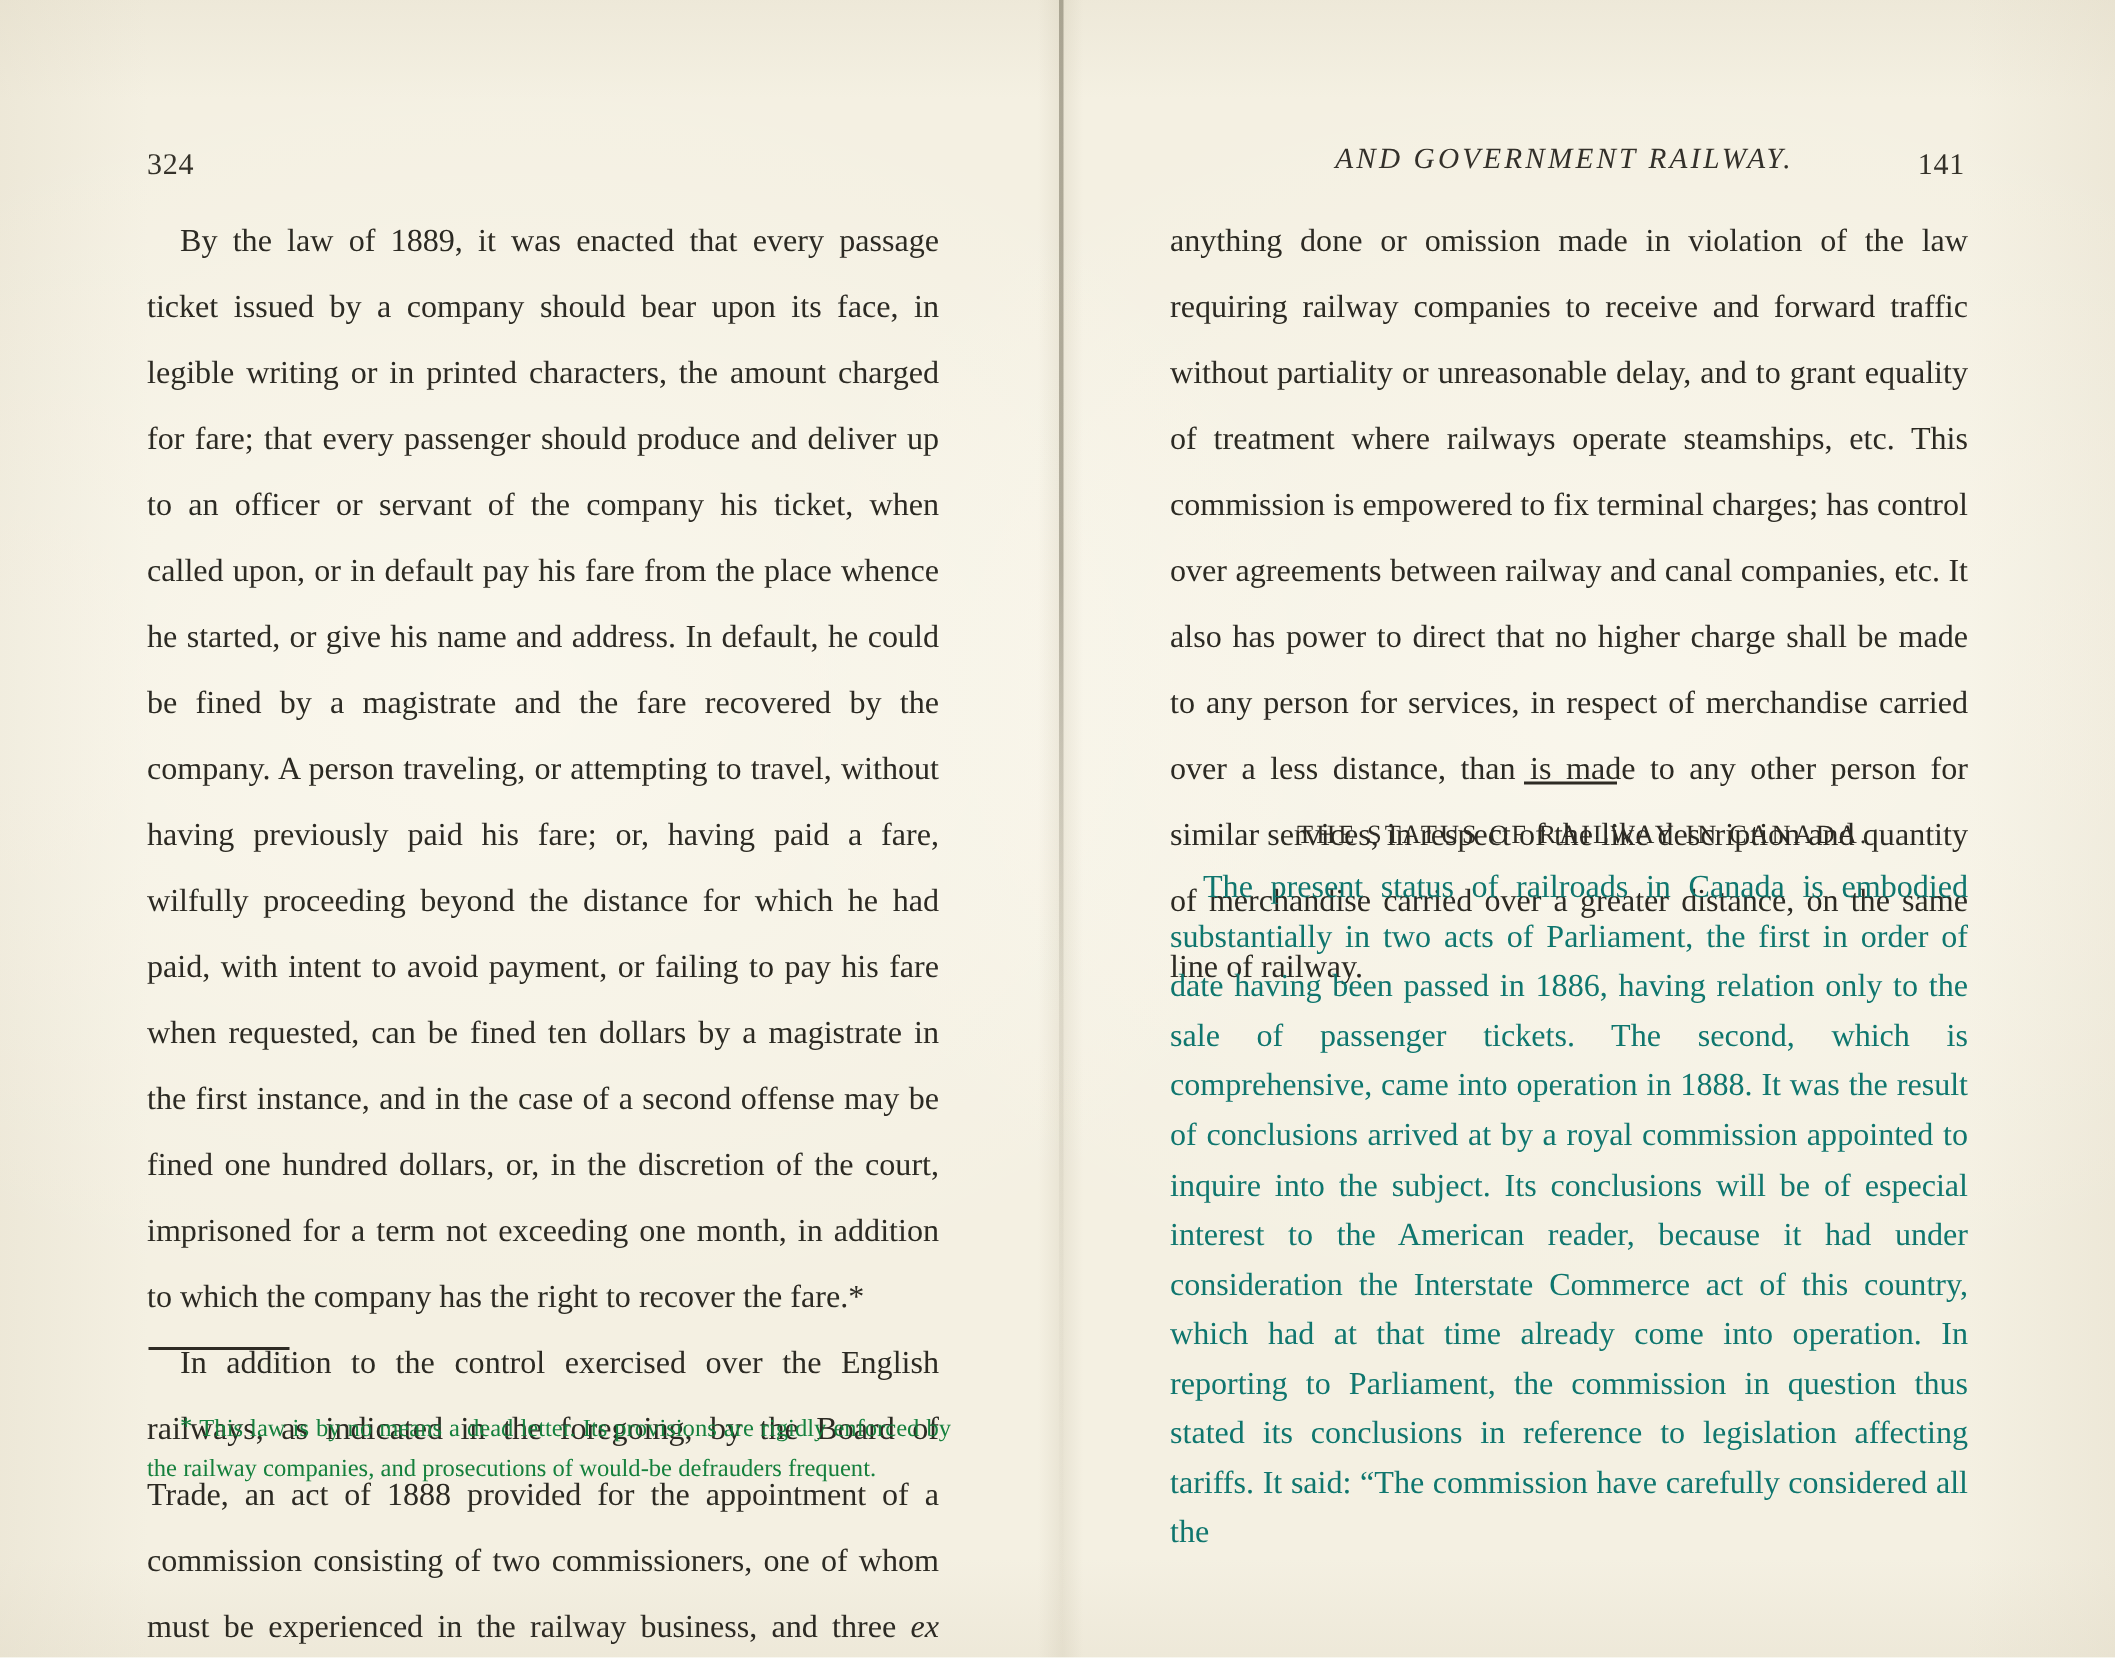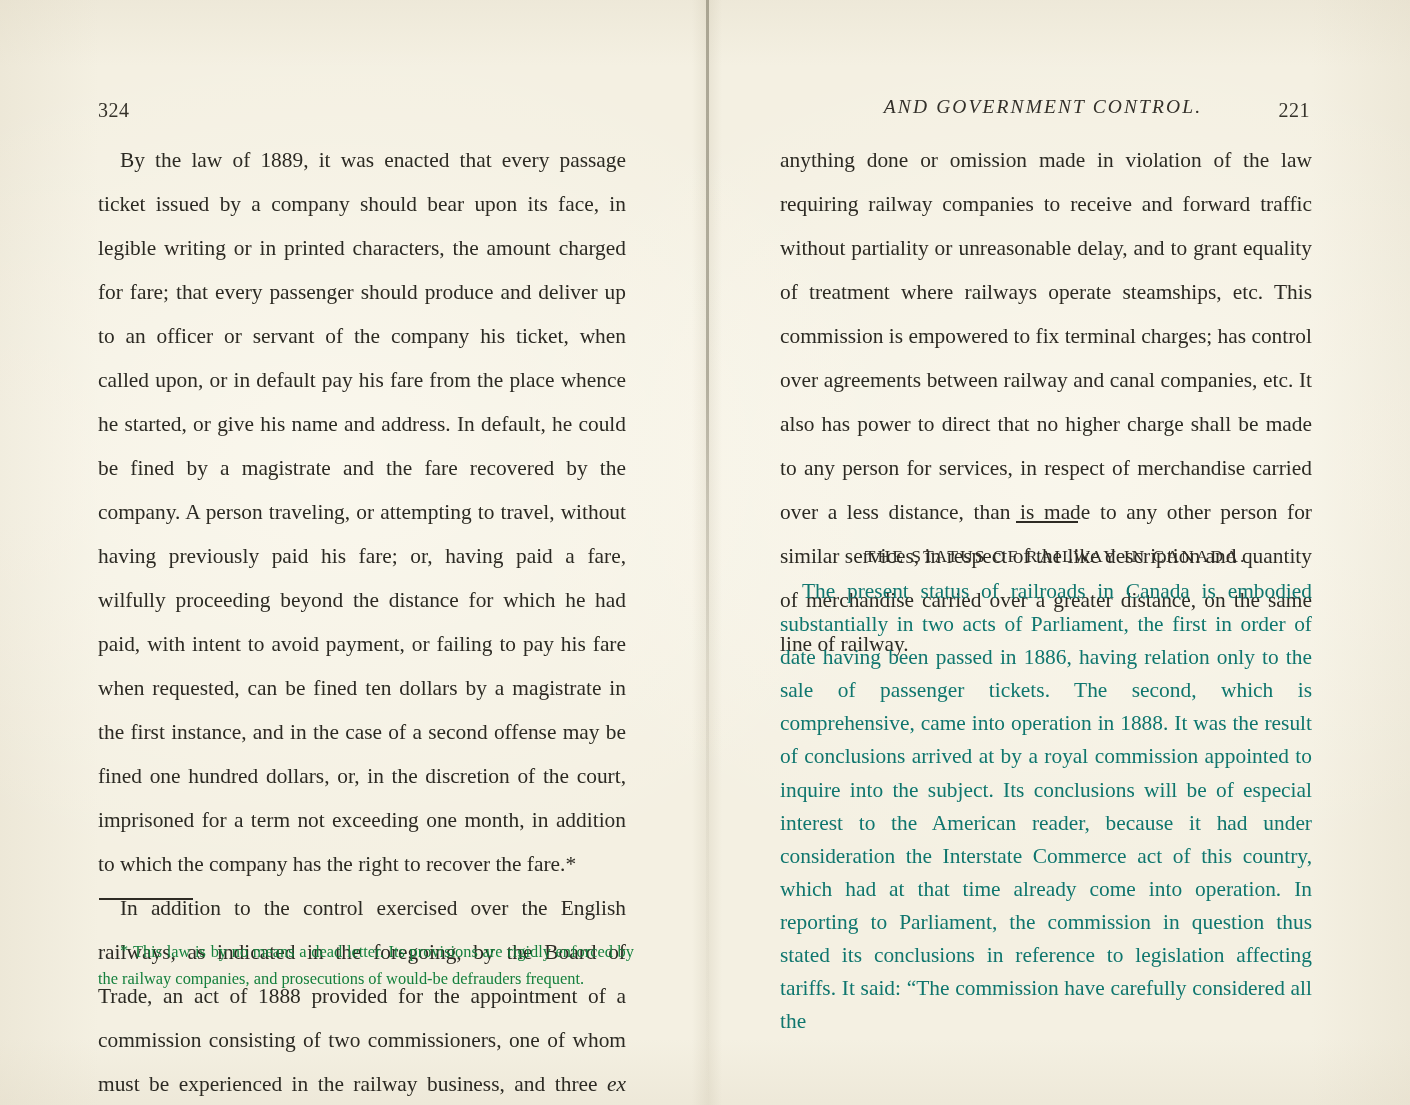--- a/index.html
+++ b/index.html
@@ -222,22 +222,22 @@
       <p><span class="fn-mark">*</span>&nbsp;<span>This law is by no means a dead letter.   Its provisions are rigidly enforced by the railway companies, and prosecutions of would-be defrauders frequent.</span></p>
     </div>
   </div>
 
   <div class="gutter-shadow"></div>
   <div class="gutter"></div>
 
   <div class="page page-right">
 
     <div class="running-head">
-      <span class="head-title">AND GOVERNMENT CONTROL.</span>
-      <span class="folio">221</span>
+      <span class="head-title">AND GOVERNMENT RAILWAY.</span>
+      <span class="folio">141</span>
     </div>
 
     <div class="column">
       <p class="body-par cont">anything done or omission made in violation of the law requiring railway companies to receive and forward traffic without partiality or unreasonable delay, and to grant equality of treatment where railways operate steamships, etc.   This commission is empowered to fix terminal charges; has control over agreements between railway and canal companies, etc.   It also has power to direct that no higher charge shall be made to any person for services, in respect of merchandise carried over a less distance, than is made to any other person for similar services, in respect of the like description and quantity of merchandise carried over a greater distance, on the same line of railway.</p>
     </div>
 
     <div class="section-rule"></div>
     <div class="section-heading">THE STATUS OF RAILWAY IN CANADA.</div>
 
     <div class="column-lower">

